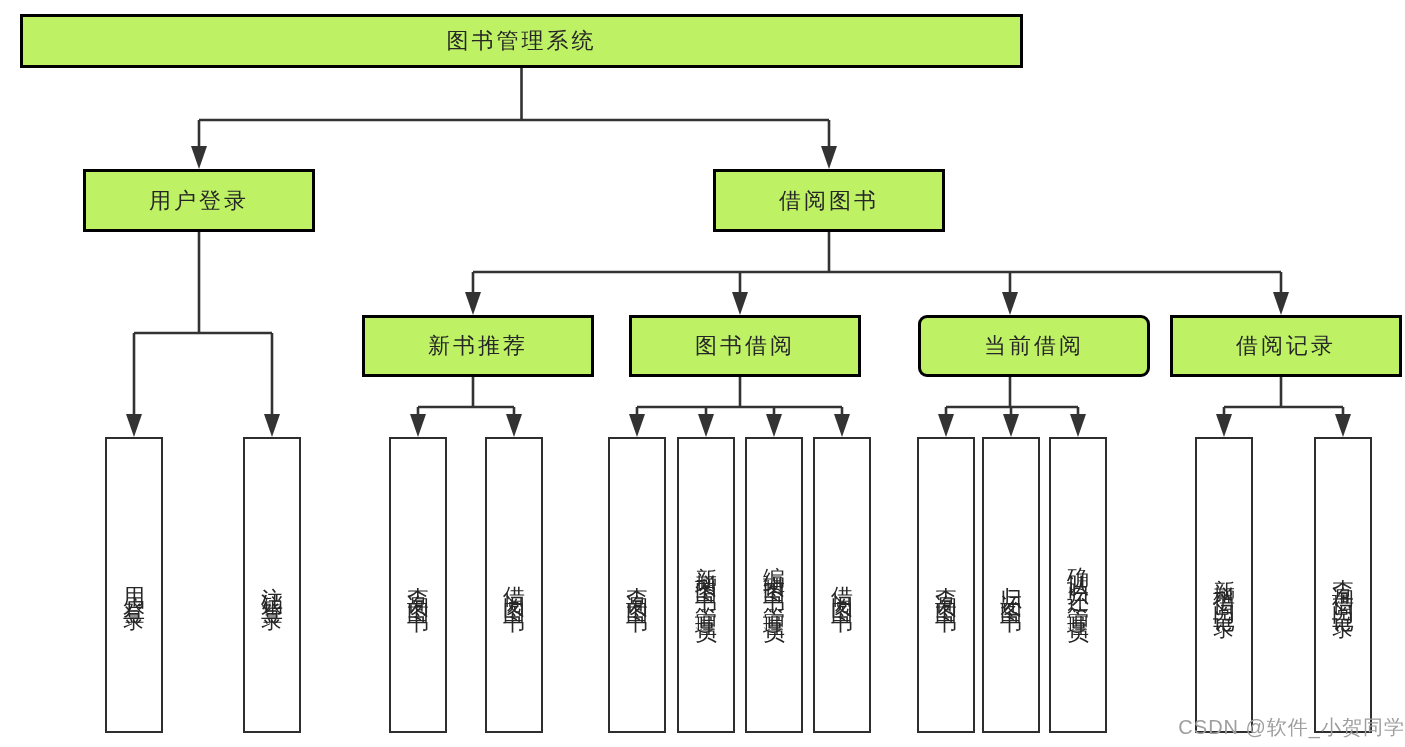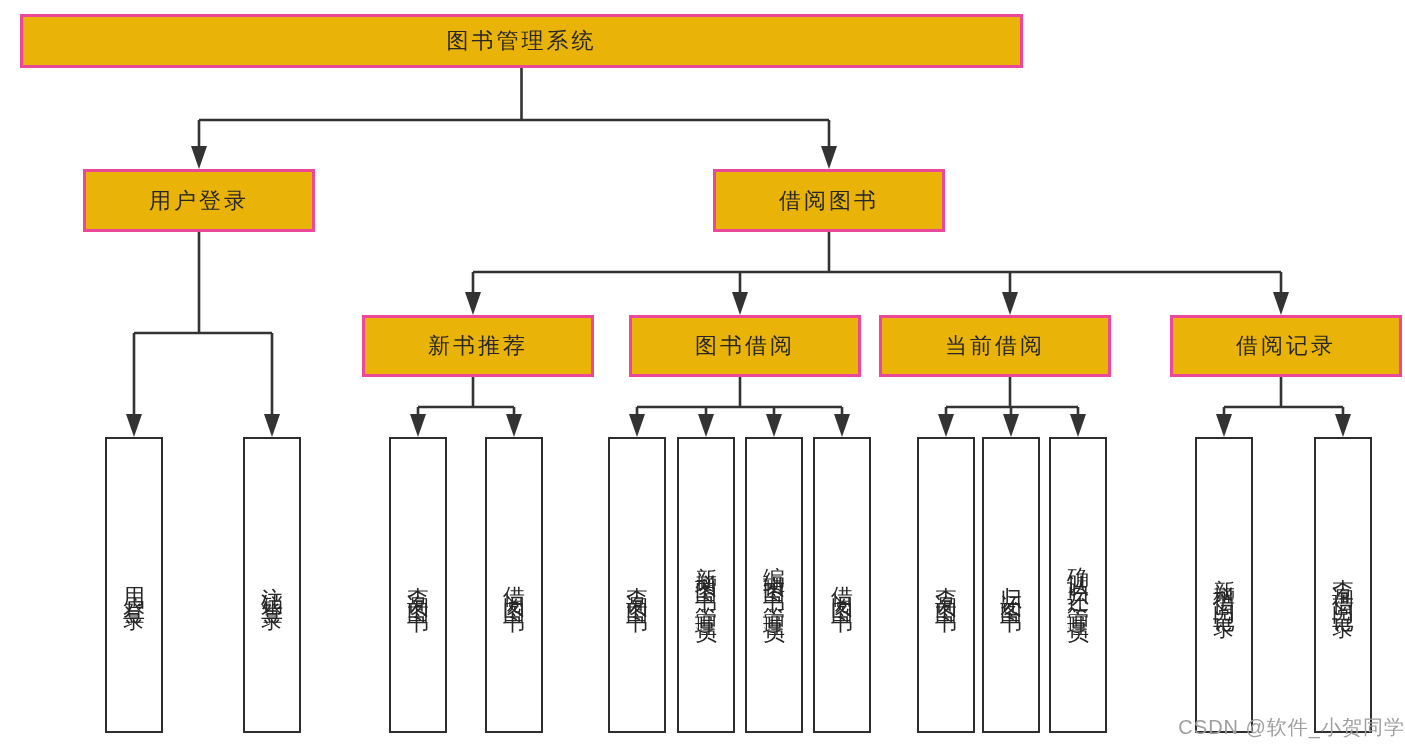--- a/index.html
+++ b/index.html
@@ -18,42 +18,42 @@
   .stage * { box-sizing: border-box; }
 
   svg.wires {
     position: absolute;
     left: 0; top: 0;
     width: 1405px; height: 747px;
   }
 
   .box {
     position: absolute;
-    background: #eab308;
-    border: 3px solid #ec4899;
+    background: #bef264;
+    border: 3px solid #000000;
     display: flex;
     align-items: center;
     justify-content: center;
     color: #262626;
   }
   .box span {
     font-size: 22px;
     letter-spacing: 3px;
     line-height: 1;
     white-space: nowrap;
   }
 
   .root-box  { left: 20px;  top: 14px;  width: 1003px; height: 54px; }
   .l2-box    { height: 63px; width: 232px; top: 169px; }
   .l2-user   { left: 83px; }
   .l2-mgmt   { left: 713px; }
   .l3-box    { height: 62px; width: 232px; top: 315px; }
   .l3-a { left: 362px; }
   .l3-b { left: 629px; }
-  .l3-c { left: 879px; }
+  .l3-c { left: 918px; border-radius: 9px; }
   .l3-d { left: 1170px; }
 
   .leaf {
     position: absolute;
     top: 437px;
     width: 58px;
     height: 296px;
     background: #ffffff;
     border: 2.5px solid #2e2e2e;
     display: flex;

